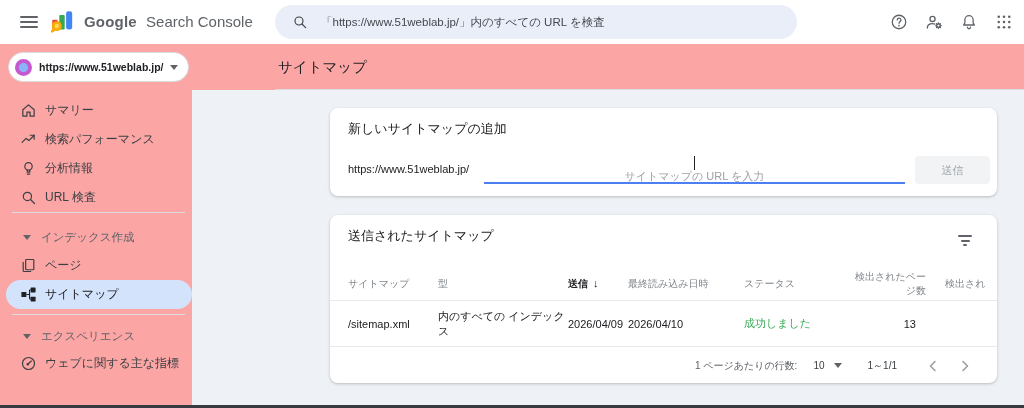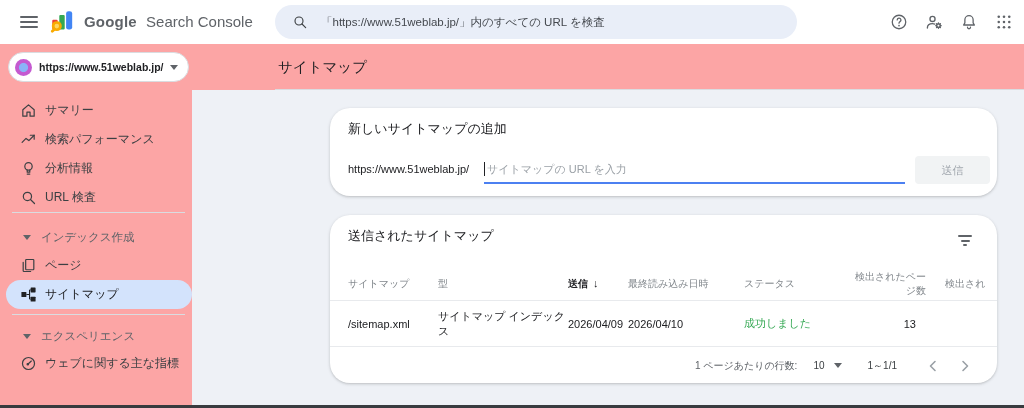--- a/index.html
+++ b/index.html
@@ -42,28 +42,28 @@
   .side-item.selected .slabel { color:#202124; }
   .side-divider { height:1px; background:#dadce0; margin-left:12px; margin-right:7px; }
   .div1 { margin-bottom:10px; }
   .div2 { margin-top:5px; margin-bottom:8px; }
   .side-section { height:28px; display:flex; align-items:center; padding-left:23px; gap:10px; cursor:pointer; }
   .side-section.s2 { height:26px; }
   .side-section .sec-label { font-size:11.5px; color:#5f6368; white-space:nowrap; }
   svg.oicon { stroke:#3c4043; fill:none; stroke-width:1.7; stroke-linecap:round; stroke-linejoin:round; }
 
   
-  .card { position:absolute; left:330px; width:667px; background:#fff; border-radius:20px;
+  .card { position:absolute; left:330px; width:667px; background:#fff; border-radius:8px;
           box-shadow:0 1px 2px rgba(60,64,67,.18), 0 1px 3px 1px rgba(60,64,67,.08); }
   .card h2 { position:absolute; left:18px; top:12px; font-size:13px; font-weight:normal; color:#202124; white-space:nowrap; }
 
   .card-add { top:108px; height:88px; }
   .add-row { position:absolute; left:18px; top:48px; right:7px; height:28px; }
   .url-prefix { position:absolute; left:0; top:7px; font-size:11px; color:#202124; white-space:nowrap; }
-  .url-input-wrap { position:absolute; left:136px; width:421px; top:0; height:28px; border-bottom:2px solid #4c80f1; display:flex; align-items:center; }
+  .url-input-wrap { position:absolute; left:136px; width:421px; top:0; height:28px; border-bottom:2px solid #4c80f1; display:flex; align-items:center;flex-direction:column; }
   .text-caret { width:1px; height:14px; background:#202124; }
   .url-input-wrap input { flex:1; border:none; outline:none; background:transparent; font-size:11px; color:#202124; padding-left:2px; font-family:inherit; }
   .url-input-wrap input::placeholder { color:#9aa0a6; opacity:1; }
   .submit-btn { position:absolute; right:0; top:0; width:75px; height:28px; background:#f1f3f4; border:none; border-radius:4px; color:#a0a6ad; font-size:11px; font-family:inherit; cursor:default; }
 
   .card-table { top:215px; height:168px; overflow:hidden; }
   .filter-icon { position:absolute; right:24px; top:20px; width:16px; height:12px; cursor:pointer; }
   .filter-icon i { display:block; height:2px; background:#5f6368; border-radius:1px; margin:0 auto 2.5px; }
   .filter-icon .f1 { width:14px; } .filter-icon .f2 { width:9px; } .filter-icon .f3 { width:4px; }
   .thead, .trow { position:absolute; left:0; right:0; display:flex; align-items:center; padding-left:18px; border-bottom:1px solid #e8eaed; }
@@ -278,21 +278,21 @@
         <span class="sorted">送信</span><span class="sort-arrow">↓</span>
       </span>
       <span class="c4">最終読み込み日時</span>
       <span class="c5">ステータス</span>
       <span class="c6">検出されたページ数</span>
       <span class="c7">検出され</span>
     </div>
 
     <div class="trow">
       <span class="c1">/sitemap.xml</span>
-      <span class="c2">サイトマップ インデックス</span>
+      <span class="c2">内のすべての インデックス</span>
       <span class="c3">2026/04/09</span>
       <span class="c4">2026/04/10</span>
       <span class="c5 status-ok">成功しました</span>
       <span class="c6">13</span>
       <span class="c7"></span>
     </div>
 
     <div class="tfoot">
       <span>1 ページあたりの行数:</span>
       <span class="rpp-value">

